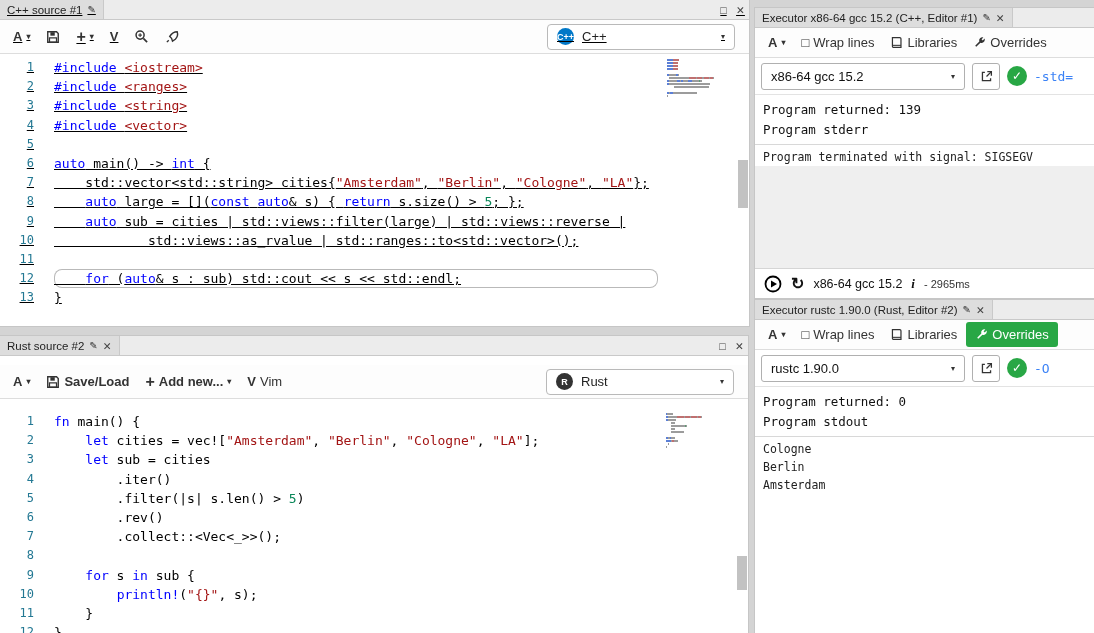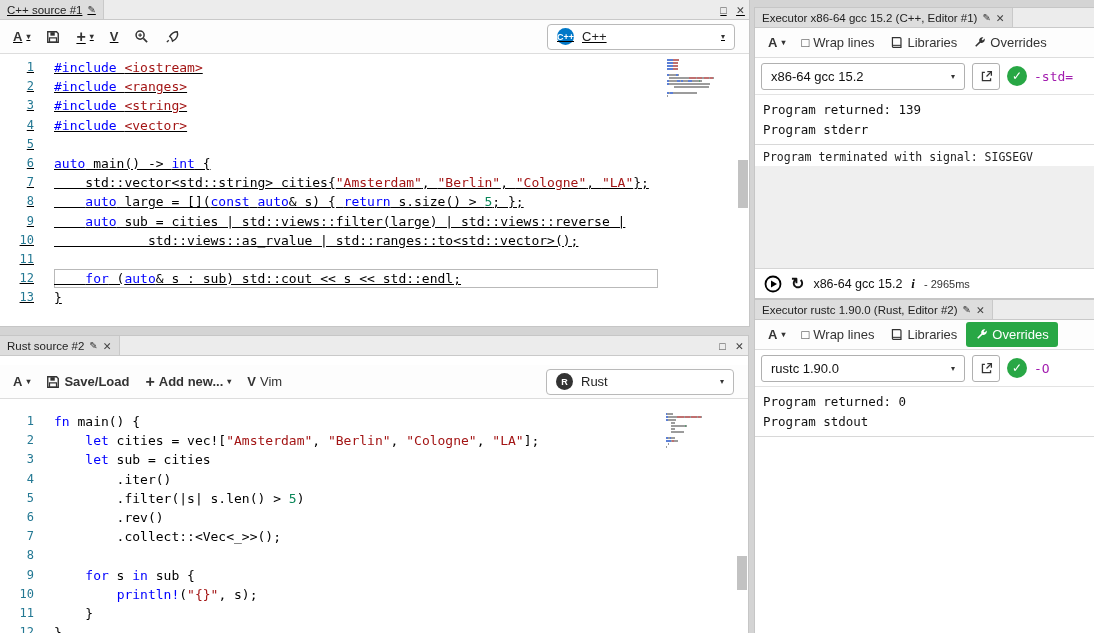--- a/index.html
+++ b/index.html
@@ -32,42 +32,42 @@
   .lang-select { margin-left:auto; width:188px; height:26px; border:1px solid #b9b9b9; border-radius:4px; display:flex; align-items:center; gap:8px; padding:0 9px; font-size:13px; color:#222; margin-right:8px; cursor:pointer; background:#fff; }
   .lang-badge { width:17px; height:17px; border-radius:50%; color:#fff; font-size:9px; font-weight:bold; display:flex; align-items:center; justify-content:center; flex:0 0 auto; }
   .badge-cpp { background:#0078c8; }
   .badge-rust { background:#333333; }
   .lang-select .caret { margin-left:auto; }
 
   .editor { position:relative; flex:1; overflow:hidden; background:#fff; font-family:"DejaVu Sans Mono","Liberation Mono",monospace; font-size:13px; padding-top:4px; }
   .code-line { display:flex; height:19.2px; line-height:19.2px; white-space:pre; }
   .ln { width:34px; text-align:right; padding-right:0; color:#237893; font-size:12px; flex:0 0 auto; }
   .codearea { flex:0 0 auto; width:604px; margin-left:20px; white-space:pre; }
-  .code-line.hl .codearea { box-shadow: inset 0 0 0 1px #b9b9b9; }
+  .code-line.hl .codearea { box-shadow: inset 0 0 0 1px #b9b9b9; border-radius: 8px; }
   .tok-p { color:#000; }
   .tok-k { color:#0000ff; }
   .tok-s { color:#a31515;text-align:right; }
   .tok-n { color:#098658; }
   .tok-m { color:#0000ff; }
 
   .minimap { position:absolute; top:5px; right:16px; width:66px; }
   .mm-line { height:2px; margin-bottom:1px; display:flex; }
   .mm-seg { height:2px; flex:0 0 auto; }
 
   .vscroll { position:absolute; right:0; top:0; width:13px; height:100%; }
   .vthumb { position:absolute; right:1px; width:10px; background:#c2c2c2; cursor:pointer; }
   #cpp-thumb { top:106px; height:48px; }
   #rust-thumb { top:148px; height:34px; }
 
   .compiler-row { display:flex; align-items:center; gap:7px; padding:5px 6px; background:#fff; border-bottom:1px solid #e3e3e3; flex:0 0 auto; height:37px; overflow:hidden; }
   .comp-select { width:204px; height:27px; border:1px solid #b0b0b0; border-radius:3px; display:flex; align-items:center; padding:0 9px; font-size:13px; color:#111; cursor:pointer; flex:0 0 auto; background:#fff; }
   .comp-select .caret { margin-left:auto; }
   .sq-btn { width:28px; height:27px; border:1px solid #b0b0b0; border-radius:3px; display:flex; align-items:center; justify-content:center; color:#333; cursor:pointer; flex:0 0 auto; background:#fff; }
   .check-circle { width:20px; height:20px; border-radius:50%; background:#28a745; color:#fff; font-size:12px; display:flex; align-items:center; justify-content:center; flex:0 0 auto; }
-  .flags { font-family:"DejaVu Sans Mono","Liberation Mono",monospace; font-size:13px; color:#a21caf; white-space:nowrap; overflow:hidden; }
+  .flags { font-family:"DejaVu Sans Mono","Liberation Mono",monospace; font-size:13px; color:#3b82f6; white-space:nowrap; overflow:hidden; }
 
   .ex-output { background:#fff; padding-top:5px; flex:0 0 auto; font-family:"DejaVu Sans Mono","Liberation Mono",monospace; }
   .res-line { font-size:12.5px; line-height:20px; padding:0 8px; color:#111; white-space:pre; }
   .out-divider { border-top:1px solid #d8d8d8; margin:4px 0 3px; }
   .std-line { font-size:11.5px; line-height:18px; padding:0 8px; color:#222; white-space:pre; }
 
   .filler-gray { flex:1; background:#efefef; }
   .filler-white { flex:1; background:#ffffff; }
 
   .bottombar { height:30px; background:#fff; border-top:1px solid #d5d5d5; display:flex; align-items:center; gap:9px; padding:0 9px; font-size:12.5px; color:#111; flex:0 0 auto; }
@@ -480,16 +480,21 @@
       </div>
       <div class="check-circle">✓</div>
       <div class="flags">-O</div>
     </div>
     <div class="ex-output">
       <div id="exec2-results">
           <div class="res-line">Program returned: 0</div>
           <div class="res-line">Program stdout</div>
         </div>
       <div class="out-divider"></div>
+      <div id="exec2-stdout">
+          <div class="std-line">Cologne</div>
+          <div class="std-line">Berlin</div>
+          <div class="std-line">Amsterdam</div>
+        </div>
     </div>
     <div class="filler-white"></div>
   </section>
 </div>
 
 </body></html>

